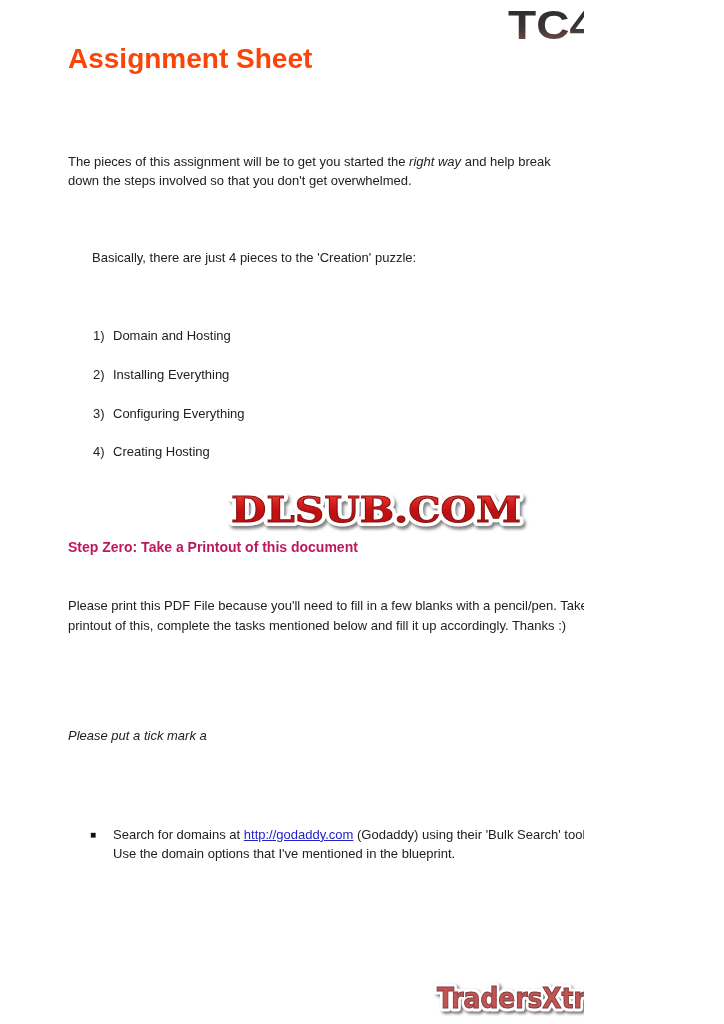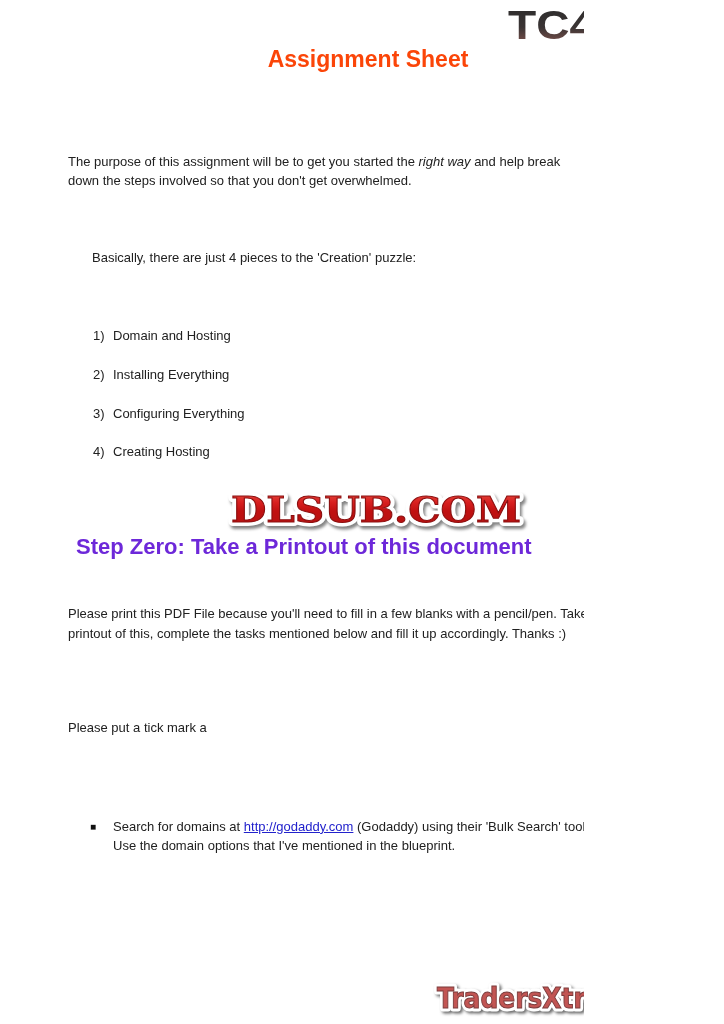--- a/index.html
+++ b/index.html
@@ -16,37 +16,37 @@
     font-size:13px;line-height:19.4px;
     white-space:pre-line;
   }
   .doc-title{
     margin:72px 0 0 0;
     font-size:27px;line-height:32px;font-weight:400;
     color:#1b1b1b;text-align:center;white-space:normal;
   }
   .doc-subtitle{
     margin:6px 0 0 0;
-    font-size:23px;line-height:28px;font-weight:700;
-    color:var(--subtitle-orange,#FB4508);text-align:center;white-space:normal;
+    font-size:28px;line-height:28px;font-weight:700;
+    color:var(--subtitle-orange,#FB4508);text-align:left;white-space:normal;
   }
   .para{margin:0;}
   .p-intro{margin-top:40px;}
   .p-lead{margin-top:19px;margin-left:24px;}
   .num-list{margin:0;padding:0;list-style:none;}
   .num-list li{display:flex;padding-left:25px;}
   .num-marker{width:20px;flex:none;}
   .h-section{
-    font-size:22px;line-height:20.4px;font-weight:700;color:#6d28d9;
-    margin:8px;white-space:normal;
+    font-size:14px;line-height:20.4px;font-weight:700;color:#be185d;
+    margin:0;white-space:normal;
   }
   .h-zero{margin-top:17px;}
   .p-zero{}
   .h-one{margin-top:19px;}
-  .p-tick{margin-top:17px;}
+  .p-tick{margin-top:33px;font-style:italic;}
   .sq-list{margin:21px 0 0 0;padding:0;list-style:none;}
   .sq-list li{display:flex;padding-left:22px;}
   .sq-marker{width:23px;flex:none;font-size:10px;line-height:19.4px;color:#111;}
   a.doc-link{color:var(--link-blue,#2222CC);text-decoration:underline;}
   .logo-header{position:absolute;left:502px;top:1px;}
   .watermark{position:absolute;left:220px;top:480px;z-index:5;
     filter:drop-shadow(2px 3px 1.5px rgba(110,110,110,0.85));}
   .logo-footer{position:absolute;left:430px;top:974px;
     filter:drop-shadow(2px 2px 1.5px rgba(90,90,90,0.9));}
 </style>
@@ -64,21 +64,21 @@
         <stop offset="1" stop-color="#9c6f68"></stop>
       </linearGradient>
     </defs>
     <text x="6" y="38" font-family="Liberation Sans, sans-serif" font-weight="bold" font-size="40" fill="url(#lg-tc4s)" textLength="200" lengthAdjust="spacingAndGlyphs">TC4S.net</text>
   </svg>
 
   <div class="content">
 
     <h2 class="doc-subtitle">Assignment Sheet</h2>
 
-    <p class="para p-intro"><span>The purpose of this assignment will be to get you started the </span><em>right way</em><span> and help break
+    <p class="para p-intro"><span>The pieces of this assignment will be to get you started the </span><em>right way</em><span> and help break
 down the steps involved so that you don't get overwhelmed.</span></p>
 
     <p class="para p-lead">Basically, there are just 4 pieces to the 'Creation' puzzle:</p>
 
     <ol class="num-list">
       <li>
         <span class="num-marker">1)</span>
         <span>Domain and Hosting</span>
       </li>
       <li>

